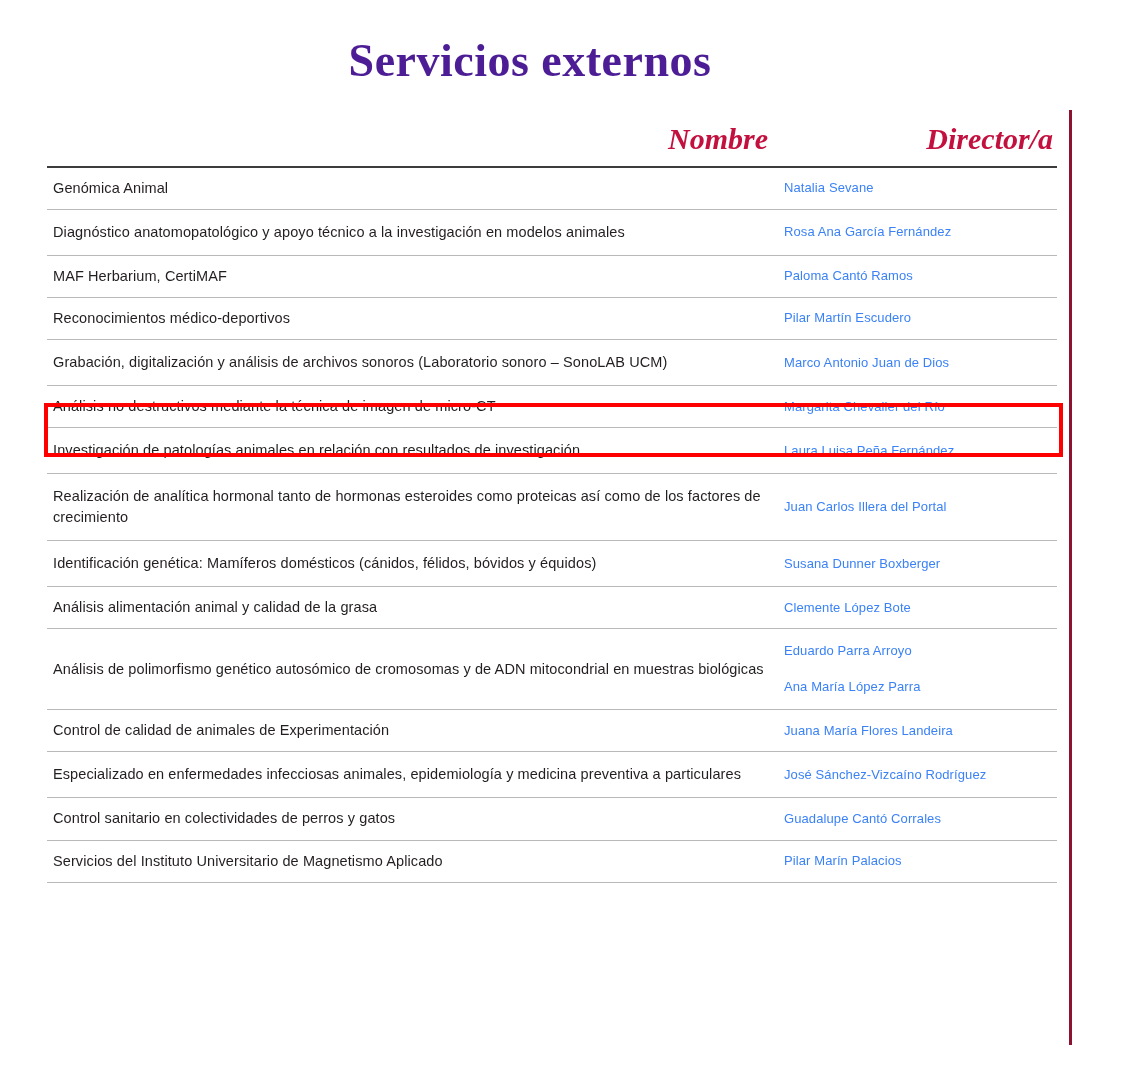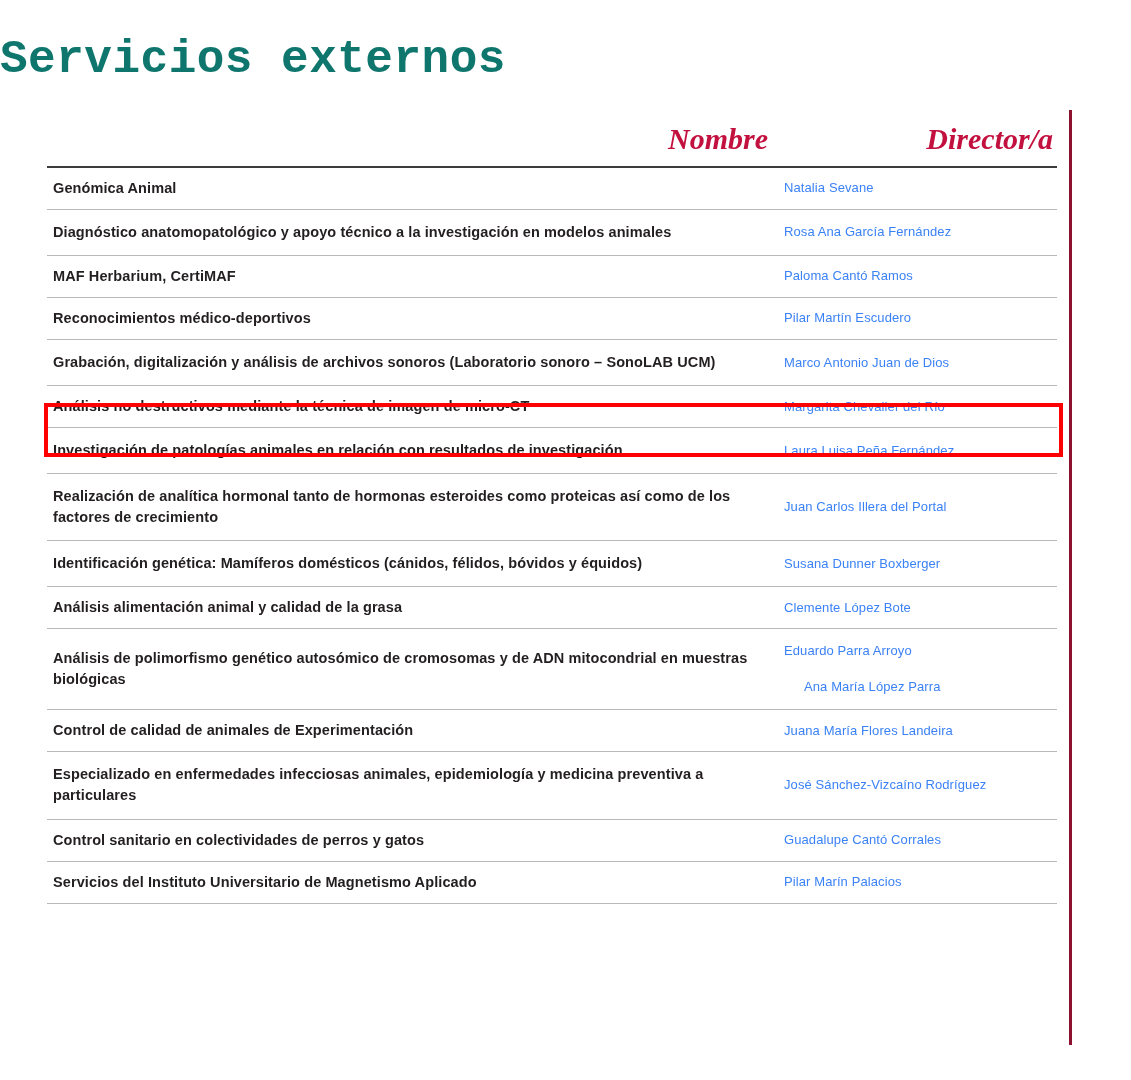--- a/index.html
+++ b/index.html
@@ -20,25 +20,26 @@
     top: 0;
     width: 1131px;
     height: 1080px;
     background: #ffffff;
   }
   .title {
     position: absolute;
     left: 0;
     top: 34px;
     width: 1060px;
+    text-align: center;
     font-size: 46px;
     font-weight: bold;
-    color: #0f766e;
+    color: #4c1d95;
     letter-spacing: 0.5px;
-    font-family: Liberation Mono, monospace;
+    font-family: Liberation Serif, serif;
   }
   
   .right-rule {
     position: absolute;
     left: 1069px;
     top: 110px;
     width: 3px;
     height: 935px;
     background: #8c1230;
   }
@@ -69,34 +70,34 @@
   }
   th.dir { padding-left: 10px; }
 
   td {
     vertical-align: middle;
     border-bottom: 1px solid #b9b9b9;
     padding: 10px 6px;
   }
   td.name {
     font-size: 14.5px;
-    font-weight: bold;
+    font-weight: normal;
     color: #231f20;
     line-height: 1.45;
     letter-spacing: 0.1px;
   }
   td.dir {
     font-size: 13px;
     color: #3b82f6;
     padding-left: 12px;
     line-height: 1.55;
     letter-spacing: 0.1px;
   }
   td.dir .dir-line { display: block; }
-  td.dir .dir-line + .dir-line { margin-top: 16px; margin-left: 20px; }
+  td.dir .dir-line + .dir-line { margin-top: 16px; }
 
   tr.two-line td { padding-top: 12px; padding-bottom: 12px; }
 
   
   .highlight-box {
     position: absolute;
     left: 44px;
     top: 434px;
     width: 1019px;
     height: 62px;

